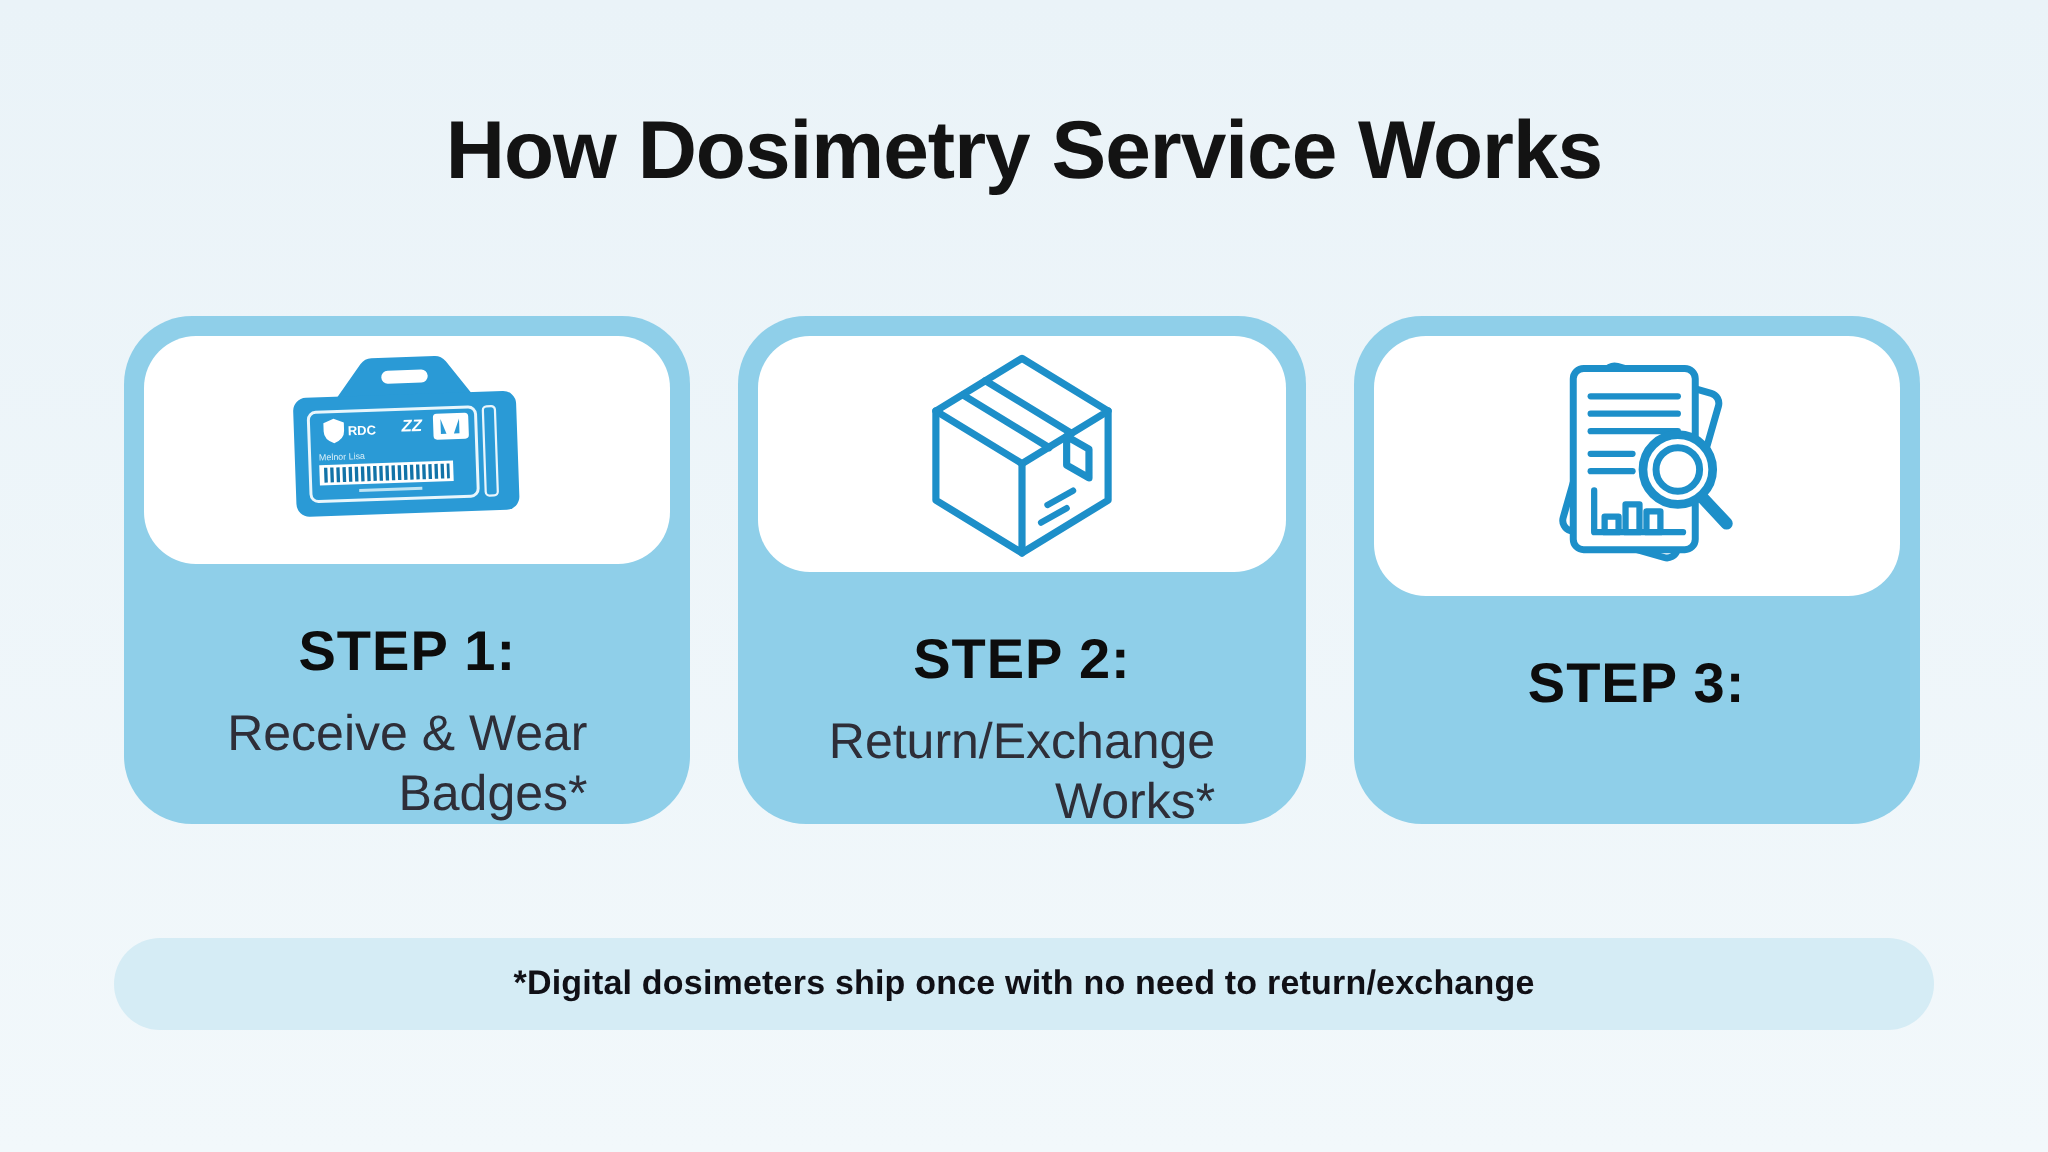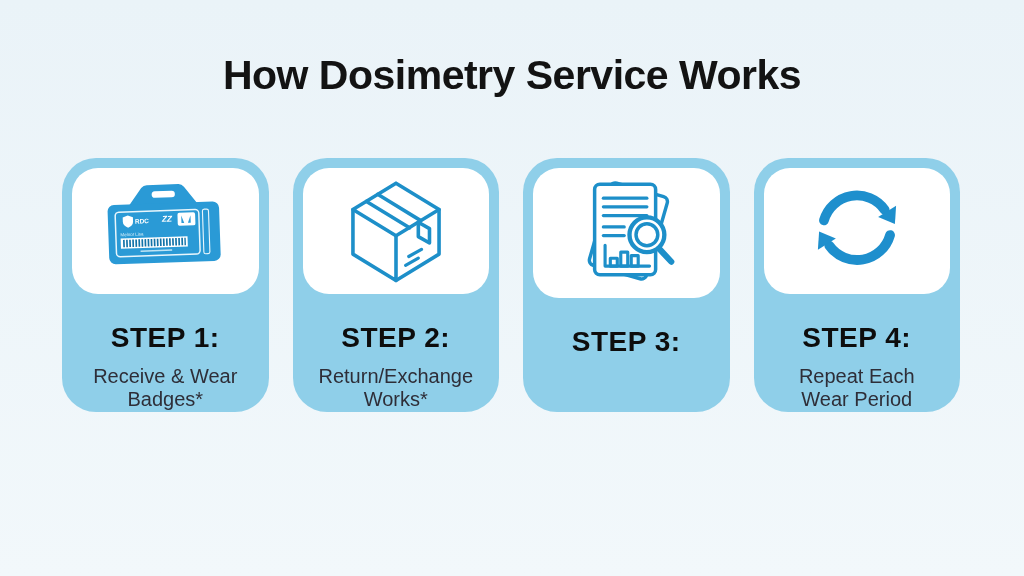--- a/index.html
+++ b/index.html
@@ -25,22 +25,22 @@
   .iconbox{
     margin-top:10px; width:calc(100% - 20px); height:130px;
     background:#ffffff; border-radius:26px;
     display:flex; align-items:center; justify-content:center;
   }
   .step-label{
     margin-top:28px; font-size:28px; font-weight:bold; color:#0d0d0d;
     letter-spacing:0.5px; text-align:right;
   }
   .step-desc{
-    margin-top:11px; font-size:20px; color:#2e2e38; line-height:1.18;
-    text-align:center; white-space:pre-line;
+    margin-top:11px; font-size:25px; color:#2e2e38; line-height:1.18;
+    text-align:right; white-space:pre-line;
   }
   .footer-pill{
     position:absolute; left:57px; top:469px; width:910px; height:46px;
     background:#d5ecf5; border-radius:23px;
     display:flex; align-items:center; justify-content:center;
   }
   .footer-text{
     font-size:17px; font-weight:bold; color:#101016; letter-spacing:0.1px;
   }
   svg{display:block;}
@@ -128,34 +128,20 @@
             </g>
             <circle cx="94" cy="72" r="20" fill="#ffffff" stroke="#1d8fc9" stroke-width="5"></circle>
             <circle cx="94" cy="72" r="12.5" fill="none" stroke="#1d8fc9" stroke-width="4"></circle>
             <line x1="108" y1="88" x2="122" y2="103" stroke="#1d8fc9" stroke-width="7" stroke-linecap="round"></line>
           </svg>
         </span>
       </div>
       <div class="step-label">STEP 3:</div>
     </div>
 
-    <div class="card">
-      <div class="iconbox">
-        <span>
-          <svg width="114" height="114" viewBox="0 0 140 140">
-            <g fill="none" stroke="#1e8fcd" stroke-width="12" stroke-linecap="round">
-              <path d="M29.4,57 A42,42 0 0 1 104,44"></path>
-              <path d="M110.6,75 A42,42 0 0 1 36,88"></path>
-            </g>
-            <path d="M0,-13 L18,0 L0,13 Z" fill="#1e8fcd" transform="translate(107,46) rotate(58)"></path>
-            <path d="M0,-13 L18,0 L0,13 Z" fill="#1e8fcd" transform="translate(33,86) rotate(238)"></path>
-          </svg>
-        </span>
-      </div>
-      <div class="step-label">STEP 4:</div>
-      <div class="step-desc">Repeat Each
-Wear Period</div>
-    </div>
 
   </div>
 
+  <div class="footer-pill">
+    <span class="footer-text">*Digital dosimeters ship once with no need to return/exchange</span>
+  </div>
 
 </div>
 
 </body></html>

